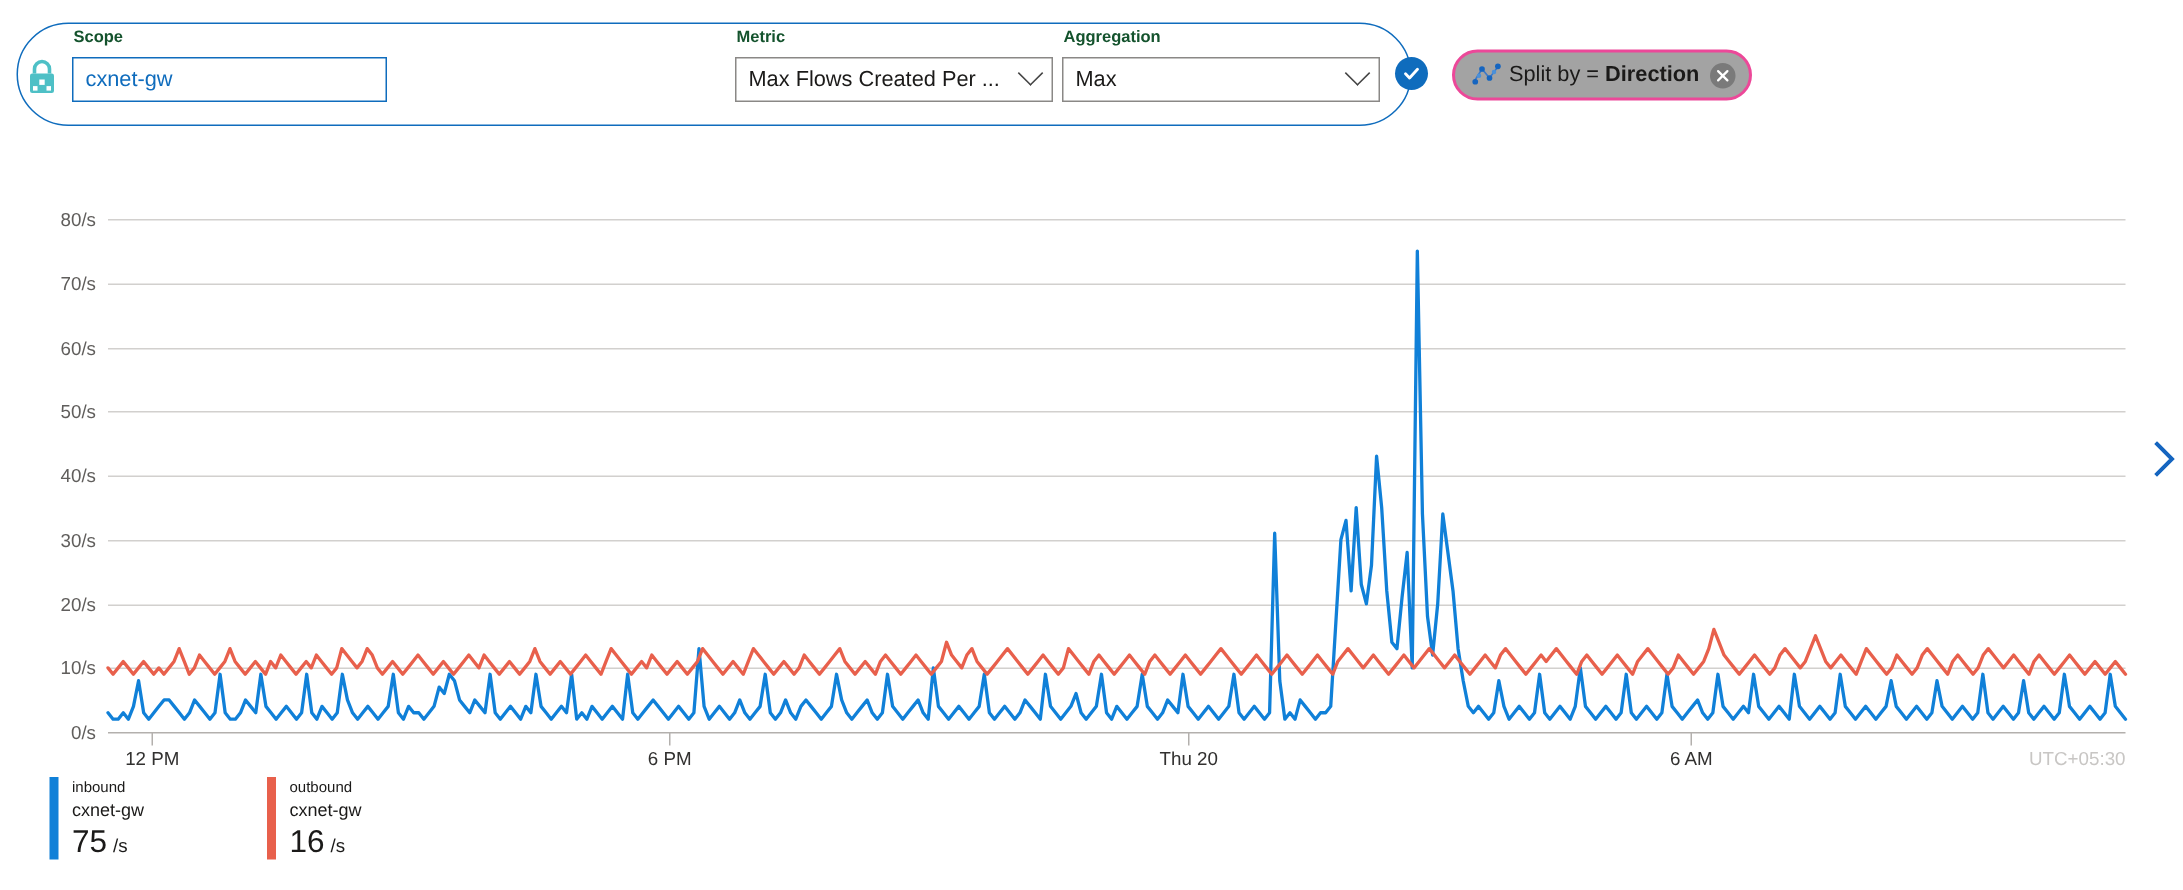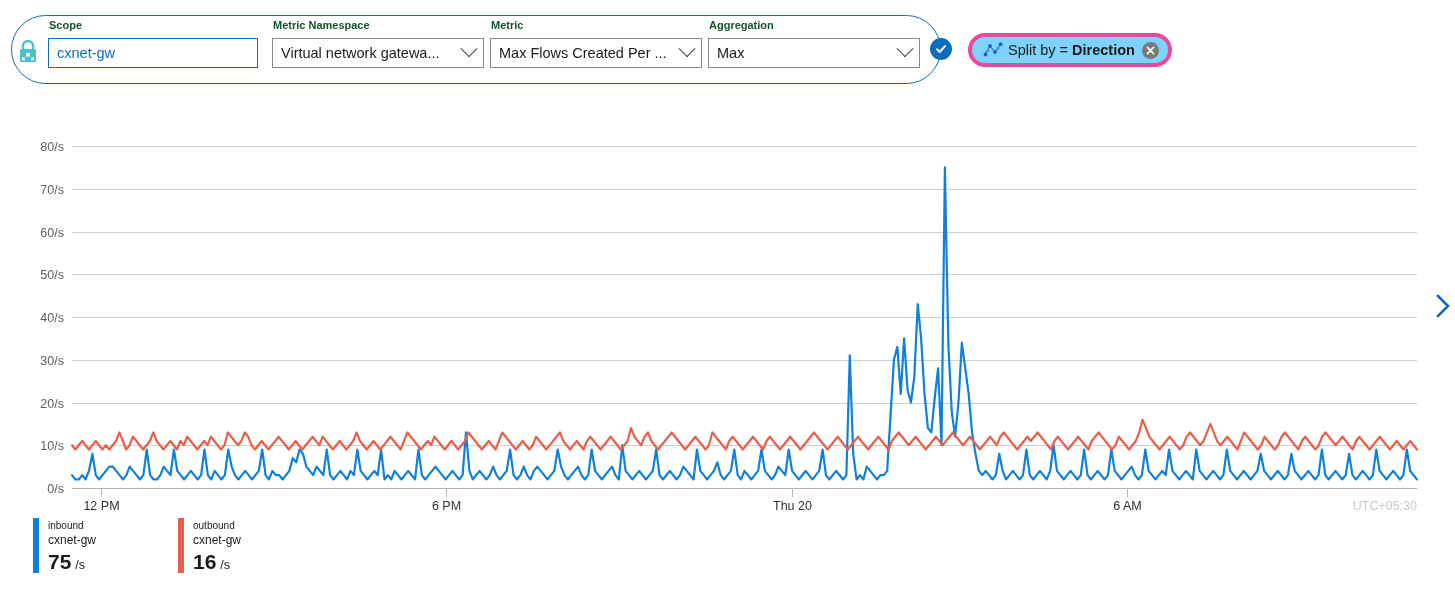--- a/index.html
+++ b/index.html
@@ -59,22 +59,22 @@
   .okbtn{
     position:absolute;left:930px;top:38px;
     width:22px;height:22px;border-radius:50%;
     background:#0f6cbd;
     display:flex;align-items:center;justify-content:center;
   }
 
   .chip{
     position:absolute;left:968px;top:33px;
     height:34px;box-sizing:border-box;
-    border:4px solid #ec4899;border-radius:17px;
-    background:#7dd3fc;
+    border:2px solid #ec4899;border-radius:17px;
+    background:#a3a3a3;
     display:flex;align-items:center;
     padding:0 9px 0 11px;
     font-size:14.5px;color:#1b1a19;
     white-space:nowrap;
   }
   .chip .chip-icon{width:20px;height:18px;margin-right:5px;flex:none;}
   .chip .chip-text{margin-right:7px;}
   .chip .chip-text b{font-weight:bold;}
   .chip .chip-x{
     width:17px;height:17px;border-radius:50%;background:#7a7a7a;
@@ -90,21 +90,21 @@
   .tzlab{font-size:12.5px;fill:#c8c6c4;font-family:"Liberation Sans",sans-serif;}
 
   
   #legend{position:absolute;left:0;top:518px;width:1455px;height:75px;}
   .lg-item{position:absolute;top:0;display:flex;}
   .lg-bar{width:6px;height:55px;flex:none;margin-right:9px;}
   .lg-text{display:flex;flex-direction:column;justify-content:flex-start;}
   .lg-name{font-size:10px;color:#1b1a19;line-height:15px;}
   .lg-res{font-size:12px;color:#1b1a19;line-height:15px;}
   .lg-valrow{display:flex;align-items:baseline;margin-top:2px;}
-  .lg-val{font-size:21px;font-weight:bold;color:#1b1a19;line-height:23px;}
+  .lg-val{font-size:21px;font-weight:normal;color:#1b1a19;line-height:23px;}
   .lg-unit{font-size:12.5px;color:#1b1a19;margin-left:4px;}
 
   
   #rightchev{position:absolute;left:1433px;top:293px;width:20px;height:26px;}
 </style>
 </head>
 <body>
 
 <div id="toolbar">
 
@@ -120,27 +120,20 @@
     </svg>
   </span>
 
   <div class="field" id="f-scope">
     <div class="field-label">Scope</div>
     <div class="field-box scope">
       <span class="val">cxnet-gw</span>
     </div>
   </div>
 
-  <div class="field" id="f-ns">
-    <div class="field-label">Metric Namespace</div>
-    <div class="field-box">
-      <span class="val">Virtual network gatewa...</span>
-      <span class="caret"></span>
-    </div>
-  </div>
 
   <div class="field" id="f-agg">
     <div class="field-label">Aggregation</div>
     <div class="field-box">
       <span class="val">Max</span>
       <span class="caret"></span>
     </div>
   </div>
 
   <div class="field" id="f-metric">

